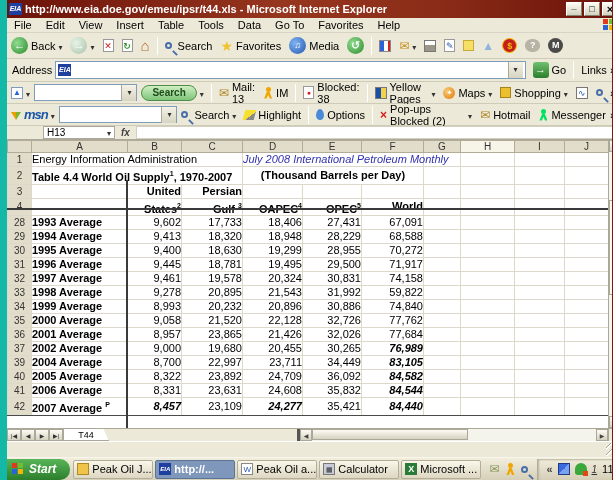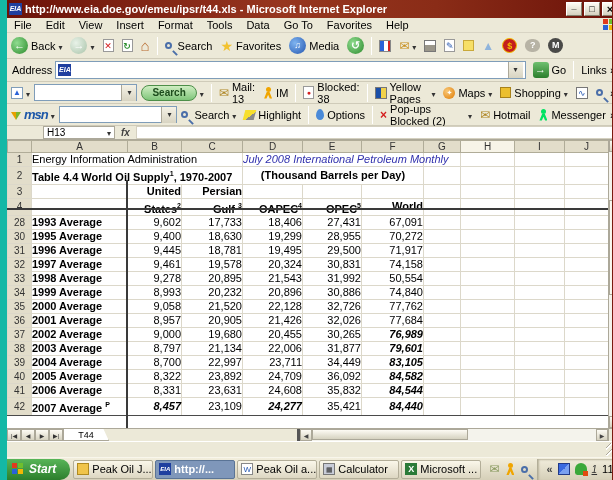--- a/index.html
+++ b/index.html
@@ -164,21 +164,21 @@
       <span class="wb max"></span>
       <span class="wb cls"></span>
     </span>
   </div>
 
   <div class="menubar">
     <span class="mi">File</span>
     <span class="mi">Edit</span>
     <span class="mi">View</span>
     <span class="mi">Insert</span>
-    <span class="mi">Format</span>
+    <span class="mi">Table</span>
     <span class="mi">Tools</span>
     <span class="mi">Data</span>
     <span class="mi">Go To</span>
     <span class="mi">Favorites</span>
     <span class="mi">Help</span>
     <span class="flagbox">
       <i style="background:#e03a1e"></i>
         <i style="background:#6fbf2e"></i>
       <i style="background:#2a62d8"></i>
         <i style="background:#f2b705"></i>
@@ -452,20 +452,33 @@
             <td class="n pc">17,733</td>
             <td class="n pd">18,406</td>
             <td class="n pe">27,431</td>
             <td class="n pf">67,091</td>
             <td></td>
             <td></td>
             <td></td>
             <td></td>
           </tr>
       <tr>
+            <td class="rn">29</td>
+            <td class="tl b">1994 Average</td>
+            <td class="n pb">9,413</td>
+            <td class="n pc">18,320</td>
+            <td class="n pd">18,948</td>
+            <td class="n pe">28,229</td>
+            <td class="n pf">68,588</td>
+            <td></td>
+            <td></td>
+            <td></td>
+            <td></td>
+          </tr>
+      <tr>
             <td class="rn">30</td>
             <td class="tl b">1995 Average</td>
             <td class="n pb">9,400</td>
             <td class="n pc">18,630</td>
             <td class="n pd">19,299</td>
             <td class="n pe">28,955</td>
             <td class="n pf">70,272</td>
             <td></td>
             <td></td>
             <td></td>
@@ -497,21 +510,21 @@
             <td></td>
             <td></td>
           </tr>
       <tr>
             <td class="rn">33</td>
             <td class="tl b">1998 Average</td>
             <td class="n pb">9,278</td>
             <td class="n pc">20,895</td>
             <td class="n pd">21,543</td>
             <td class="n pe">31,992</td>
-            <td class="n pf">50,554</td>
+            <td class="n pf">59,822</td>
             <td></td>
             <td></td>
             <td></td>
             <td></td>
           </tr>
       <tr>
             <td class="rn">34</td>
             <td class="tl b">1999 Average</td>
             <td class="n pb">8,993</td>
             <td class="n pc">20,232</td>
@@ -533,50 +546,37 @@
             <td class="n pf">77,762</td>
             <td></td>
             <td></td>
             <td></td>
             <td></td>
           </tr>
       <tr>
             <td class="rn">36</td>
             <td class="tl b">2001 Average</td>
             <td class="n pb">8,957</td>
-            <td class="n pc">20,905</td>
+            <td class="n pc">23,865</td>
             <td class="n pd">21,426</td>
             <td class="n pe">32,026</td>
             <td class="n pf">77,684</td>
             <td></td>
             <td></td>
             <td></td>
             <td></td>
           </tr>
       <tr>
             <td class="rn">37</td>
             <td class="tl b">2002 Average</td>
             <td class="n pb">9,000</td>
             <td class="n pc">19,680</td>
             <td class="n pd">20,455</td>
             <td class="n pe">30,265</td>
             <td class="n pf em">76,989</td>
-            <td></td>
-            <td></td>
-            <td></td>
-            <td></td>
-          </tr>
-      <tr>
-            <td class="rn">38</td>
-            <td class="tl b">2003 Average</td>
-            <td class="n pb">8,797</td>
-            <td class="n pc">21,134</td>
-            <td class="n pd">22,006</td>
-            <td class="n pe">31,877</td>
-            <td class="n pf em">79,601</td>
             <td></td>
             <td></td>
             <td></td>
             <td></td>
           </tr>
       <tr>
             <td class="rn">39</td>
             <td class="tl b">2004 Average</td>
             <td class="n pb">8,700</td>
             <td class="n pc">22,997</td>

